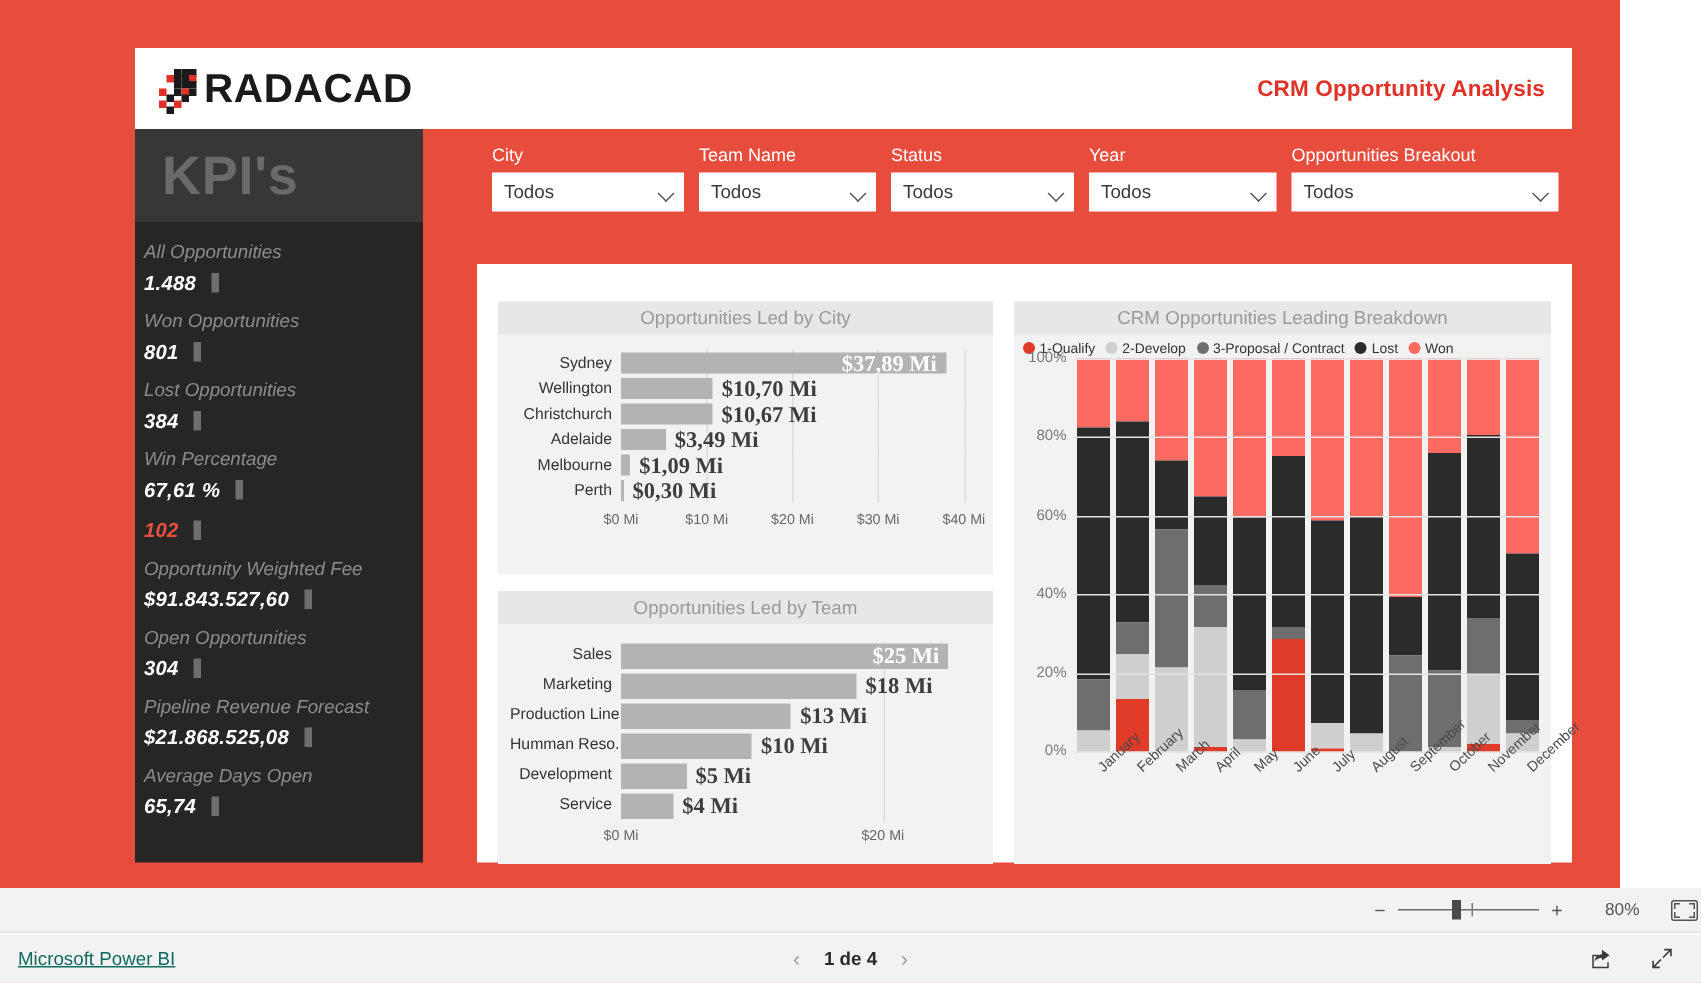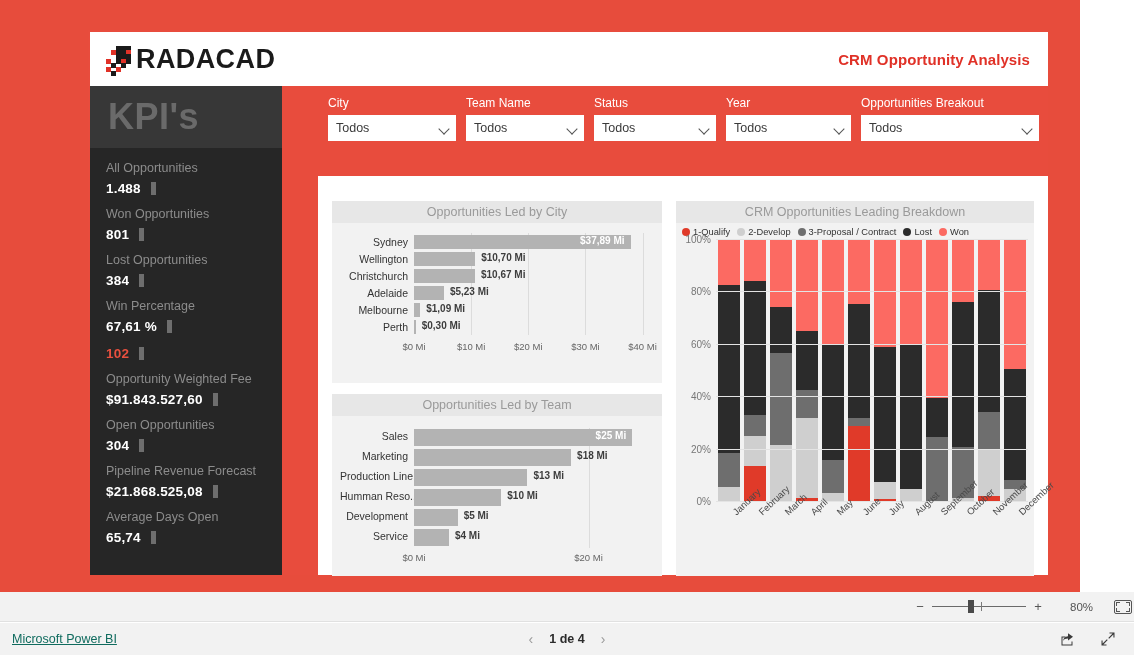--- a/index.html
+++ b/index.html
@@ -51,21 +51,21 @@
   }
   #kpi-header {
     height: 62px; background: #373737;
     display: flex; align-items: center;
     padding-left: 18px;
   }
   #kpi-header-title {
     color: #6a6a6a; font-size: 36px; font-weight: bold; letter-spacing: .5px;
   }
   #kpi-list { padding: 8px 0 0 0; }
-  .kpi-item { padding: 3px 0 3px 16px; position: relative; }
+  .kpi-item { padding: 3px 0 3px 6px; position: relative; font-style: italic; }
   .kpi-label { color: #8c8c8c; font-size: 12.5px; line-height: 19px; }
   .kpi-value-row { display: flex; align-items: center; height: 21px; }
   .kpi-value { color: #ffffff; font-size: 13.5px; font-weight: bold; letter-spacing: .2px; }
   .kpi-value.accent { color: #e8503f; }
   .kpi-spark {
     width: 5px; height: 13px; background: #6e6e6e;
     margin-left: 10px; flex: none;
   }
 
   
@@ -121,22 +121,22 @@
   .hbar-cat {
     width: 74px; text-align: right; padding-right: 6px;
     color: #333333; font-size: 10.5px; flex: none; white-space: nowrap;
   }
   .hbar-track { position: relative; flex: 1; height: 17px; }
   .hbar-fill {
     position: absolute; left: 0; top: 1.5px; height: 14px;
     background: #b3b3b3;
   }
   .hbar-lab {
-    position: absolute; top: 2px; font-size: 10px; color: #3d3d3d;
-    white-space: nowrap; font-weight: bold;
+    position: absolute; top: 2px; font-size: 15px; color: #3d3d3d;
+    white-space: nowrap; font-weight: bold; font-family: Liberation Serif, serif;
   }
   .hbar-lab.inside { color: #ffffff; }
   .hbar-axis {
     position: relative; height: 16px; margin-left: 74px; margin-top: 4px;
   }
   .hbar-tick {
     position: absolute; top: 2px; font-size: 9.5px; color: #666;
     transform: translateX(-50%); white-space: nowrap;
   }
   .hbar-gridline {
@@ -403,21 +403,21 @@
               </div>
             </div>
             <div class="hbar-row" style="height: 17px;">
               <div class="hbar-cat">Adelaide</div>
               <div class="hbar-track">
                 <div class="hbar-gridline" style="left: 23.8095%; height: 17px;"></div>
                 <div class="hbar-gridline" style="left: 47.619%; height: 17px;"></div>
                 <div class="hbar-gridline" style="left: 71.4286%; height: 17px;"></div>
                 <div class="hbar-gridline" style="left: 95.2381%; height: 17px;"></div>
                 <div class="hbar-fill" style="width: 12.4524%; background: rgb(179, 179, 179); height: 14px;"></div>
-                <div class="hbar-lab" style="left: calc(12.4524% + 6px);">$5,23 Mi</div>
+                <div class="hbar-lab" style="left: calc(12.4524% + 6px);">$3,49 Mi</div>
               </div>
             </div>
             <div class="hbar-row" style="height: 17px;">
               <div class="hbar-cat">Melbourne</div>
               <div class="hbar-track">
                 <div class="hbar-gridline" style="left: 23.8095%; height: 17px;"></div>
                 <div class="hbar-gridline" style="left: 47.619%; height: 17px;"></div>
                 <div class="hbar-gridline" style="left: 71.4286%; height: 17px;"></div>
                 <div class="hbar-gridline" style="left: 95.2381%; height: 17px;"></div>
                 <div class="hbar-fill" style="width: 2.59524%; background: rgb(179, 179, 179); height: 14px;"></div>

